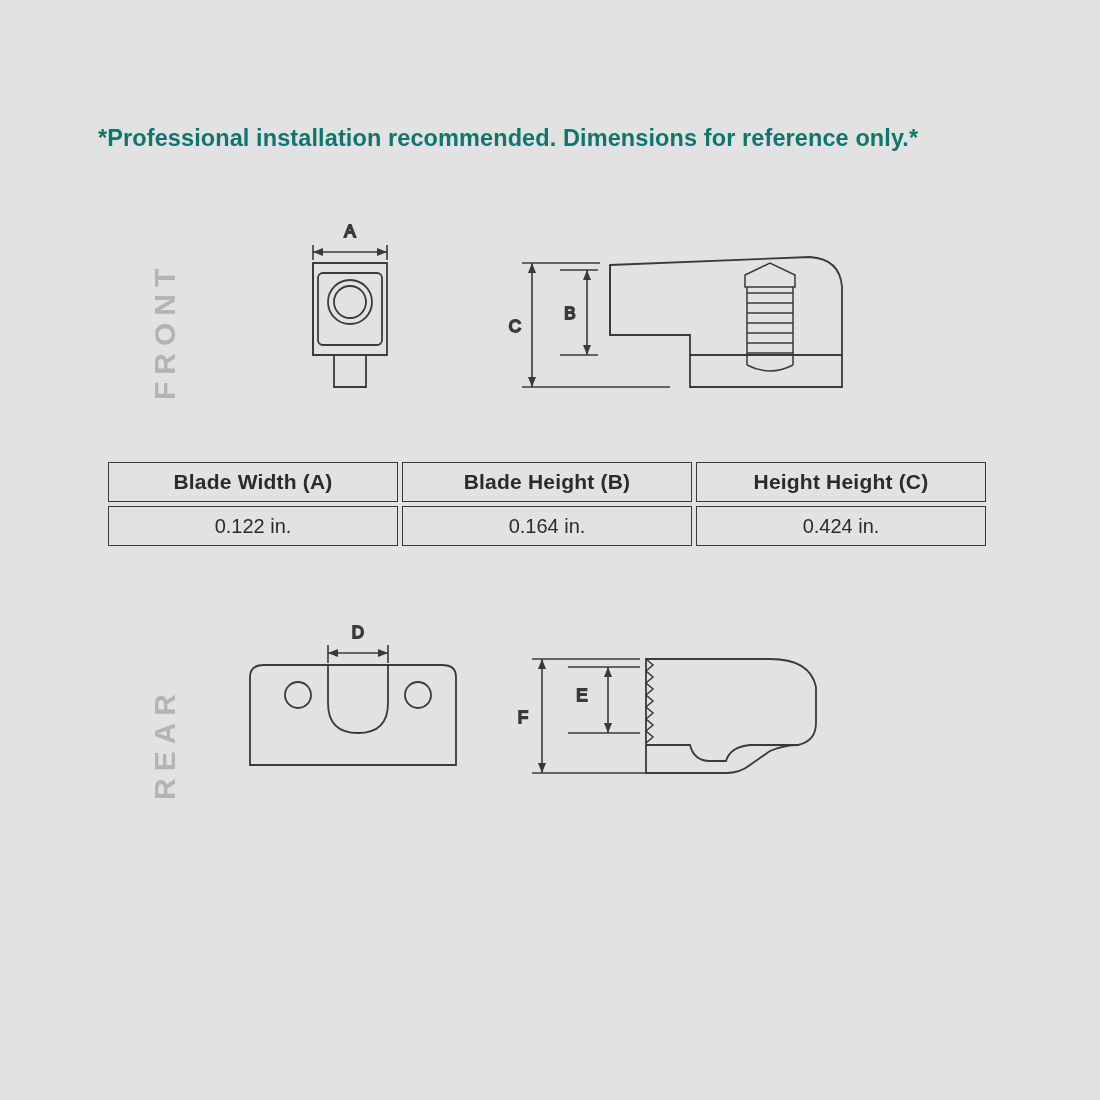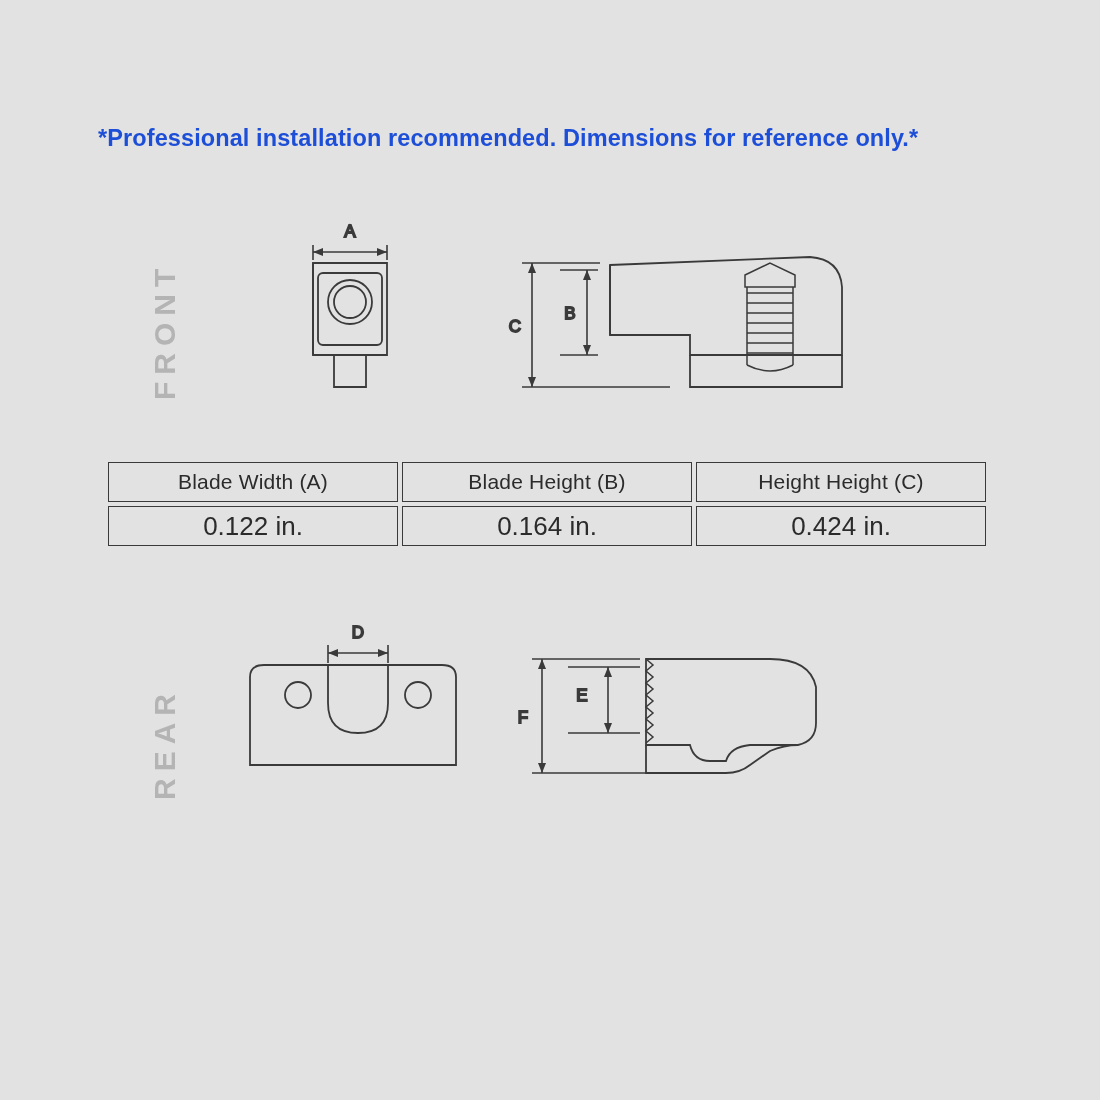--- a/index.html
+++ b/index.html
@@ -21,21 +21,21 @@
   }
   .note {
     position: absolute;
     left: 98px;
     top: 122px;
     width: 880px;
     font-size: 23.5px;
     font-weight: bold;
     line-height: 1.42;
     letter-spacing: 0.1px;
-    color: #1d4ed8;
+    color: #0f766e;
   }
 
   
   .side-label {
     position: absolute;
     font-size: 30px;
     letter-spacing: 7px;
     color: #b4b4b4;
     font-weight: bold;
     transform: rotate(-90deg);
@@ -64,25 +64,25 @@
 
   .dim-table td {
     border: 1.6px solid #3a3a3a;
     background: #e2e2e2;
     text-align: center;
     height: 38px;
     padding: 0;
   }
   .dim-table .hdr {
     font-size: 21px;
-    font-weight: normal;
+    font-weight: bold;
     letter-spacing: 0.2px;
   }
   .dim-table .val {
-    font-size: 26px;
+    font-size: 20px;
     font-weight: normal;
   }
   svg text {
     font-family: "Liberation Sans", sans-serif;
     fill: #2b2b2b;
   }
 </style>
 </head>
 <body>
 

